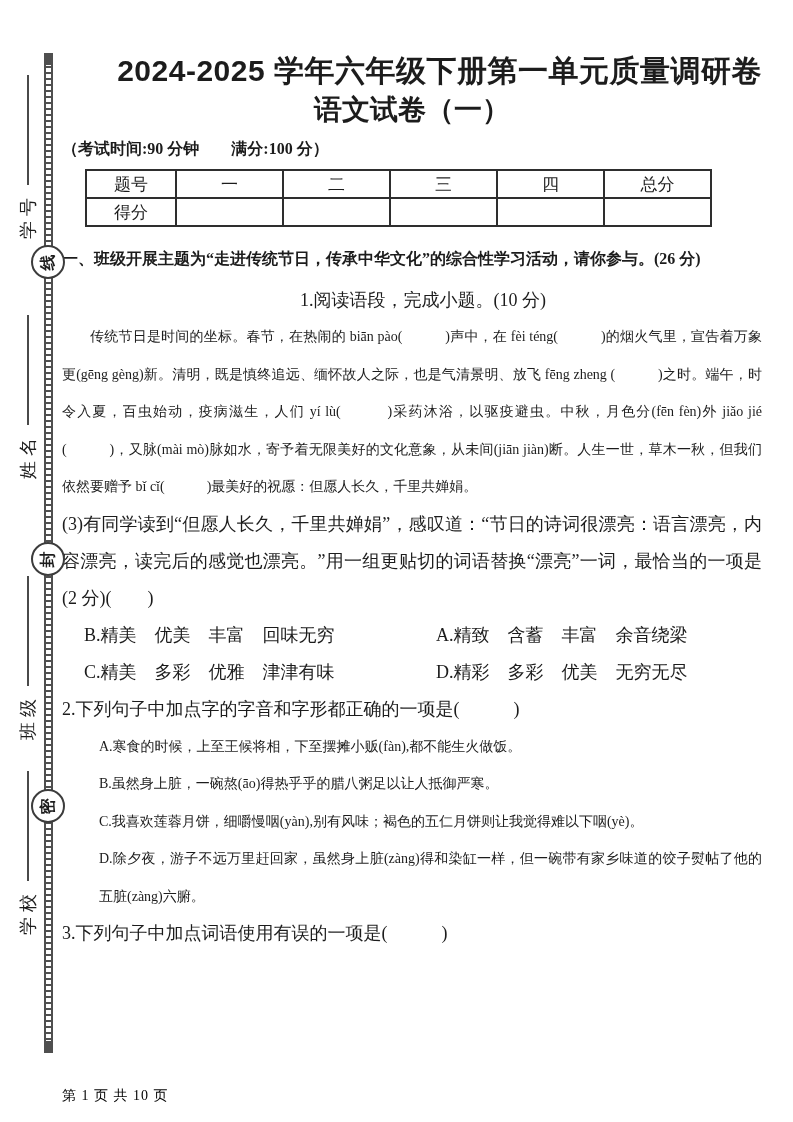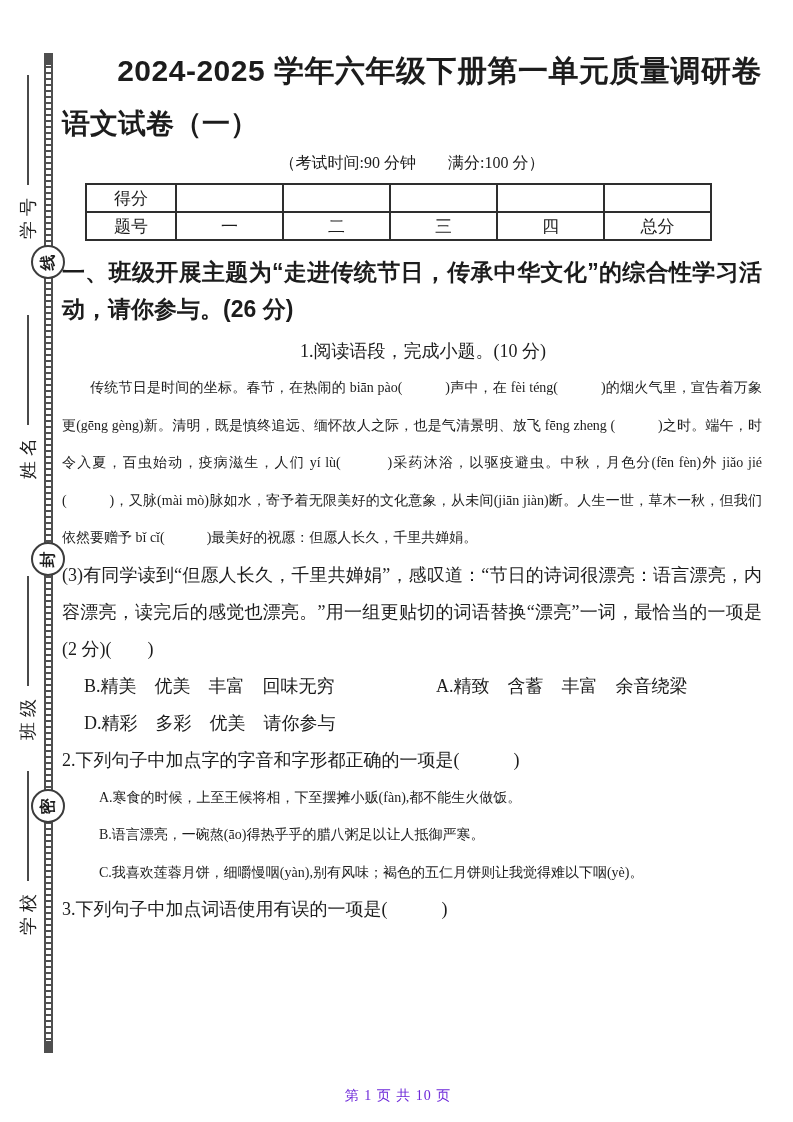--- a/index.html
+++ b/index.html
@@ -42,57 +42,57 @@
 
   
   .content { position: absolute; left: 62px; top: 0; width: 700px; }
 
   .title1 {
     margin-top: 50px; text-align: right;
     font-family: "Liberation Sans", sans-serif; font-weight: 700;
     font-size: 30px; line-height: 42px; letter-spacing: 0.5px;
   }
   .title2 {
-    margin-top: 14px; 
+    text-align: center;
     font-family: "Liberation Sans", sans-serif; font-weight: 700;
     font-size: 28px; line-height: 36px;
   }
-  .exam-info { margin-top: 10px; text-align: center; font-size: 16px; line-height: 22px; }
+  .exam-info { margin-top: 10px; font-size: 16px; line-height: 22px; font-weight: bold; }
 
   table.score-table {
     border-collapse: collapse; margin: 9px 0 0 23px;
     font-size: 17px;
   }
   .score-table td {
     border: 2px solid #2e2e2e; height: 28px; text-align: center;
     padding: 0 4px;
   }
   .score-table td.c0 { width: 90px; }
   .score-table td.cx { width: 107px; }
 
   .sec-heading {
     margin-top: 13px;
-    font-family: Liberation Sans, sans-serif; font-weight: 700;
-    font-size: 23px; line-height: 37px; text-align: justify;
+    font-family: Liberation Serif, serif; font-weight: 700;
+    font-size: 16px; line-height: 37px; text-align: justify;
   }
   .q1-stem { margin-top: 5px; margin-left: 22px; font-size: 18px; line-height: 36px; text-align: center; }
   .passage {
     font-size: 14px; line-height: 37.5px; text-indent: 2em; text-align: justify;
   }
   .sub-item { font-size: 18px; line-height: 37px; text-align: justify; }
   .options-grid {
     display: grid; grid-template-columns: 352px 1fr;
     margin-left: 22px; font-size: 18px; line-height: 37px;
   }
   .q-stem { font-size: 18px; line-height: 37px; }
   .q-option { margin-left: 37px; font-size: 14px; line-height: 37.5px; text-align: justify; }
 
   .page-footer {
-    position: absolute; bottom: 17px; left: 48px; width: 700px;
-    text-align: center; font-size: 14px; color: #6d28d9; letter-spacing: 1px;
+    position: absolute; bottom: 17px; left: 62px; width: 700px;
+    text-align: left; font-size: 14px; color: #000000; letter-spacing: 1px;
   }
 </style>
 </head>
 <body>
 
 <div class="seal-line">
   <div class="cap cap-top"></div>
   <div class="cap cap-bottom"></div>
 </div>
 
@@ -125,54 +125,56 @@
 
 <div class="content">
 
   <div class="title1">2024-2025 学年六年级下册第一单元质量调研卷</div>
   <div class="title2">语文试卷（一）</div>
   <div class="exam-info">（考试时间:90 分钟　　满分:100 分）</div>
 
   <table class="score-table">
     <tbody>
       <tr>
+        <td class="c0">题号</td>
+        <td class="cx">一</td>
+        <td class="cx">二</td>
+        <td class="cx">三</td>
+        <td class="cx">四</td>
+        <td class="cx">总分</td>
+      </tr>
+      <tr>
         <td class="c0">得分</td>
         <td class="cx"></td>
         <td class="cx"></td>
         <td class="cx"></td>
         <td class="cx"></td>
         <td class="cx"></td>
-      </tr>
-      <tr>
-        <td class="c0">题号</td>
-        <td class="cx">一</td>
-        <td class="cx">二</td>
-        <td class="cx">三</td>
-        <td class="cx">四</td>
-        <td class="cx">总分</td>
       </tr>
     </tbody>
   </table>
 
   <div class="sec-heading">一、班级开展主题为“走进传统节日，传承中华文化”的综合性学习活动，请你参与。(26 分)</div>
 
   <div class="q1-stem">1.阅读语段，完成小题。(10 分)</div>
 
   <div class="passage">传统节日是时间的坐标。春节，在热闹的 biān pào(　　　)声中，在 fèi téng(　　　)的烟火气里，宣告着万象更(gēng gèng)新。清明，既是慎终追远、缅怀故人之际，也是气清景明、放飞 fēng zheng (　　　)之时。端午，时令入夏，百虫始动，疫病滋生，人们 yí lù(　　　)采药沐浴，以驱疫避虫。中秋，月色分(fēn fèn)外 jiǎo jié (　　　)，又脉(mài mò)脉如水，寄予着无限美好的文化意象，从未间(jiān jiàn)断。人生一世，草木一秋，但我们依然要赠予 bǐ cǐ(　　　)最美好的祝愿：但愿人长久，千里共婵娟。</div>
 
   <div class="sub-item">(3)有同学读到“但愿人长久，千里共婵娟”，感叹道：“节日的诗词很漂亮：语言漂亮，内容漂亮，读完后的感觉也漂亮。”用一组更贴切的词语替换“漂亮”一词，最恰当的一项是(2 分)(　　)</div>
 
   <div class="options-grid">
     <div>B.精美　优美　丰富　回味无穷</div>
     <div>A.精致　含蓄　丰富　余音绕梁</div>
-    <div>D.精彩　多彩　优美　请你参与</div>
+    <div>C.精美　多彩　优雅　津津有味</div>
+    <div>D.精彩　多彩　优美　无穷无尽</div>
   </div>
 
   <div class="q-stem">2.下列句子中加点字的字音和字形都正确的一项是(　　　)</div>
   <div class="q-option">A.寒食的时候，上至王候将相，下至摆摊小贩(fàn),都不能生火做饭。</div>
-  <div class="q-option">B.语言漂亮，一碗熬(āo)得热乎乎的腊八粥足以让人抵御严寒。</div>
+  <div class="q-option">B.虽然身上脏，一碗熬(āo)得热乎乎的腊八粥足以让人抵御严寒。</div>
   <div class="q-option">C.我喜欢莲蓉月饼，细嚼慢咽(yàn),别有风味；褐色的五仁月饼则让我觉得难以下咽(yè)。</div>
+  <div class="q-option">D.除夕夜，游子不远万里赶回家，虽然身上脏(zàng)得和染缸一样，但一碗带有家乡味道的饺子熨帖了他的五脏(zàng)六腑。</div>
 
   <div class="q-stem">3.下列句子中加点词语使用有误的一项是(　　　)</div>
 
 </div>
 
 <div class="page-footer">第 1 页 共 10 页</div>
 
 </body></html>

